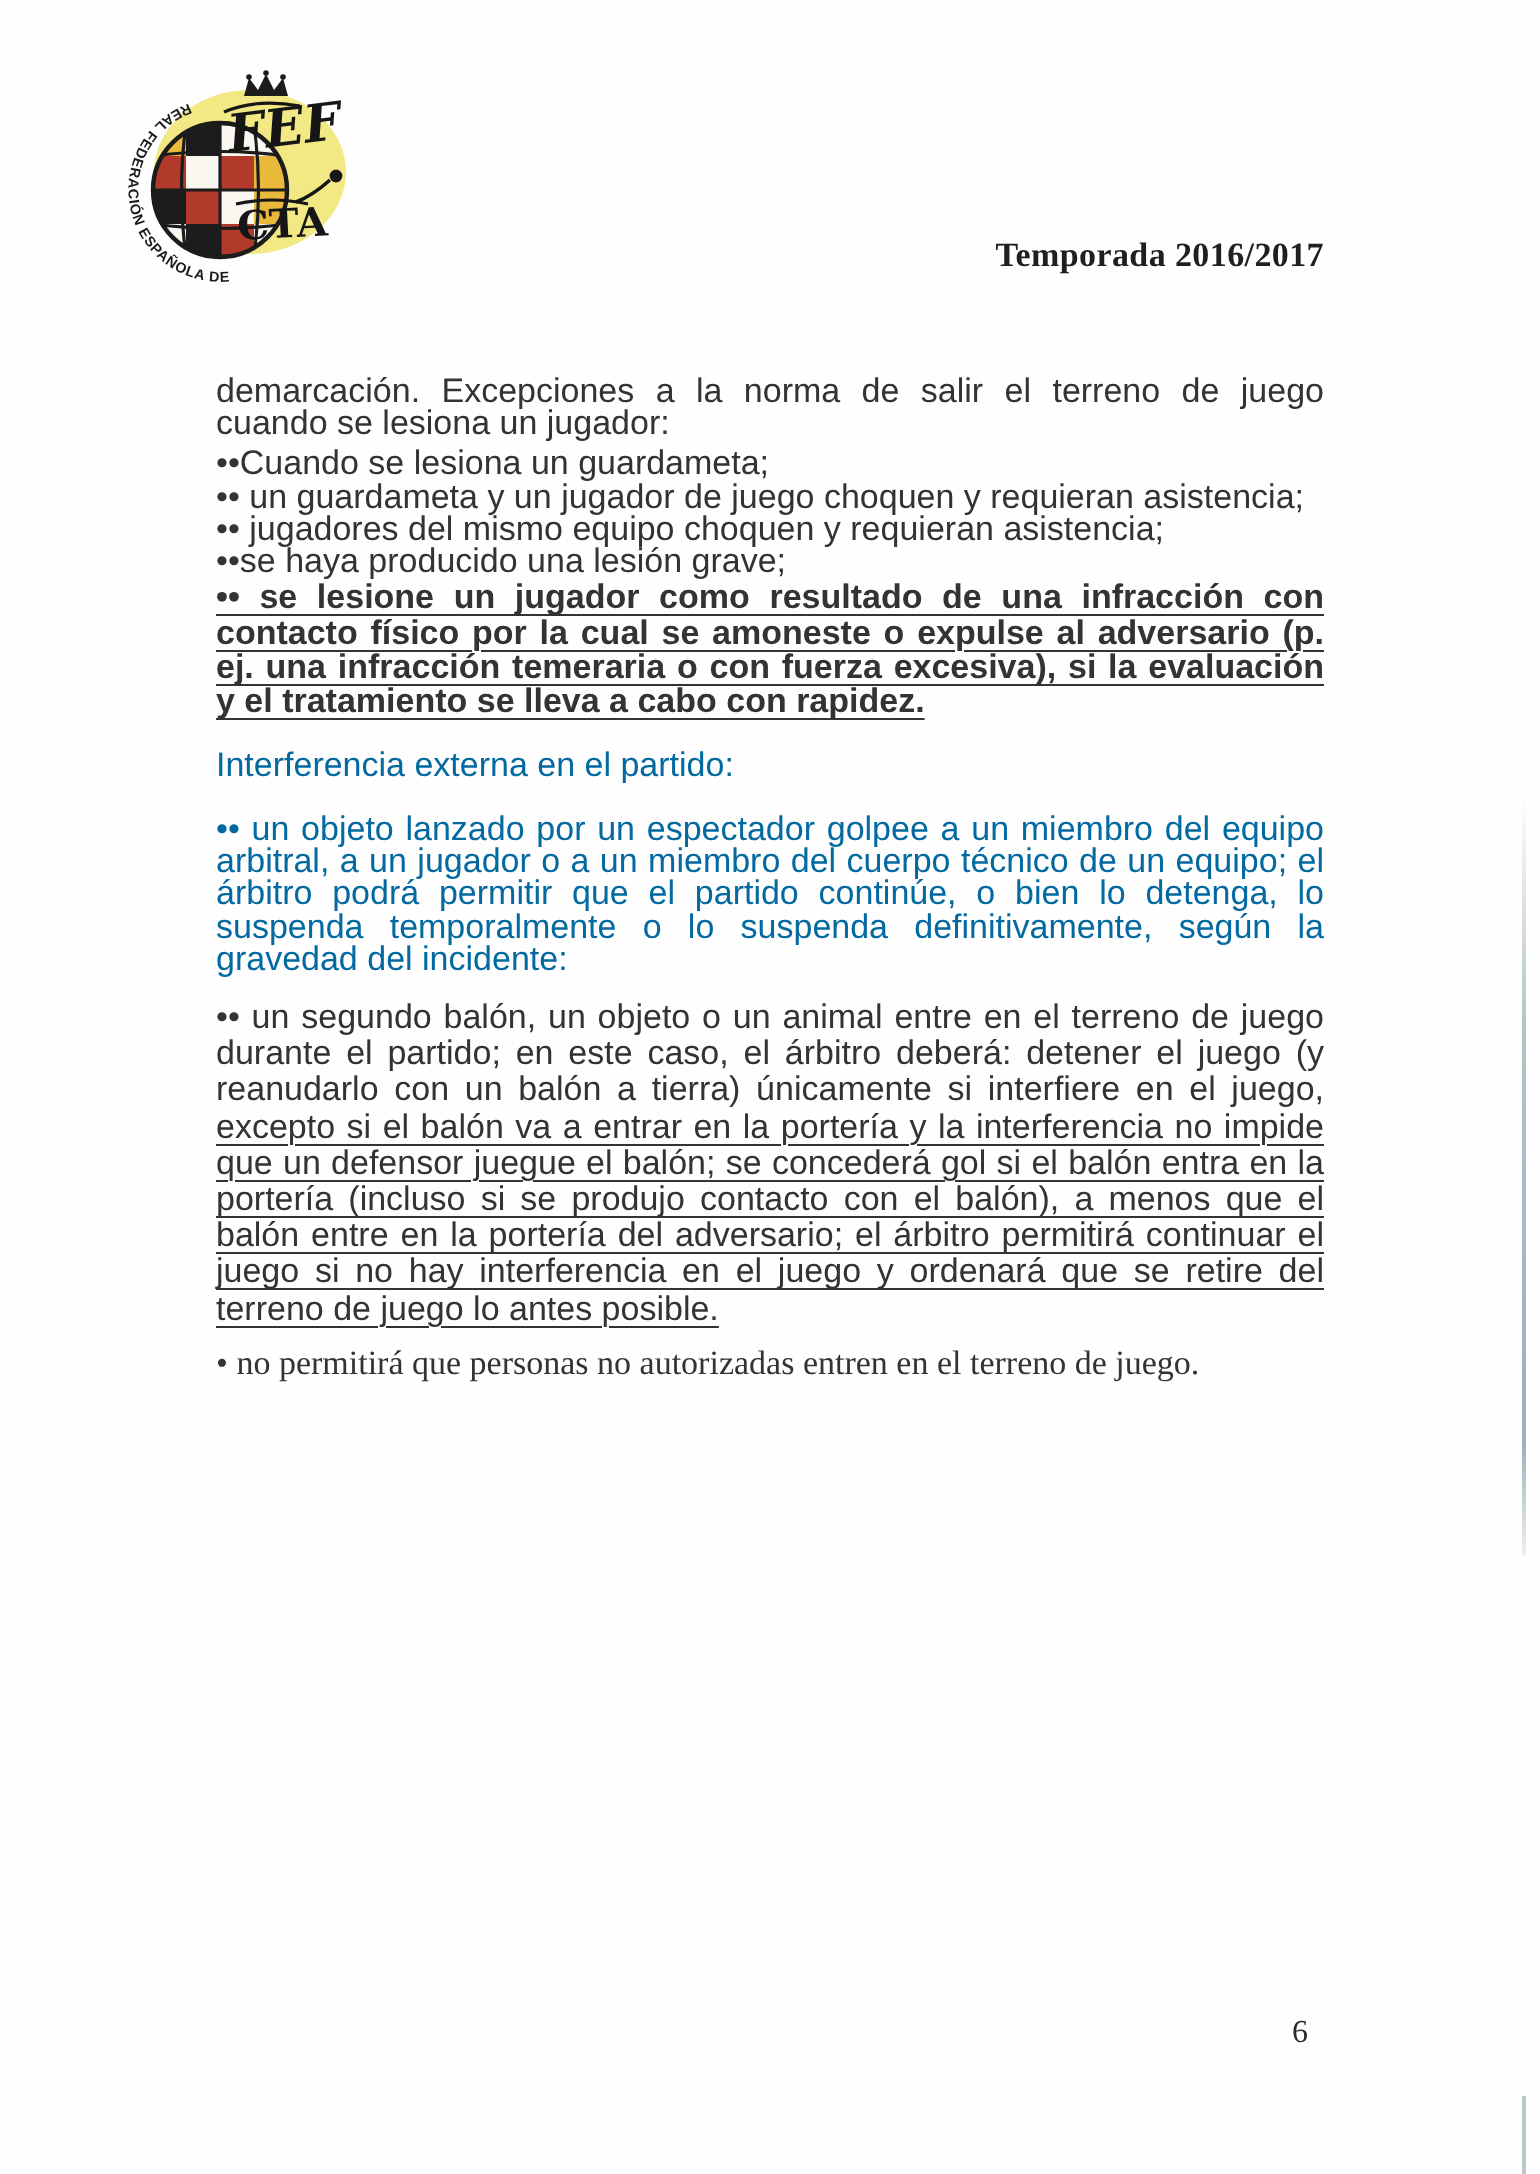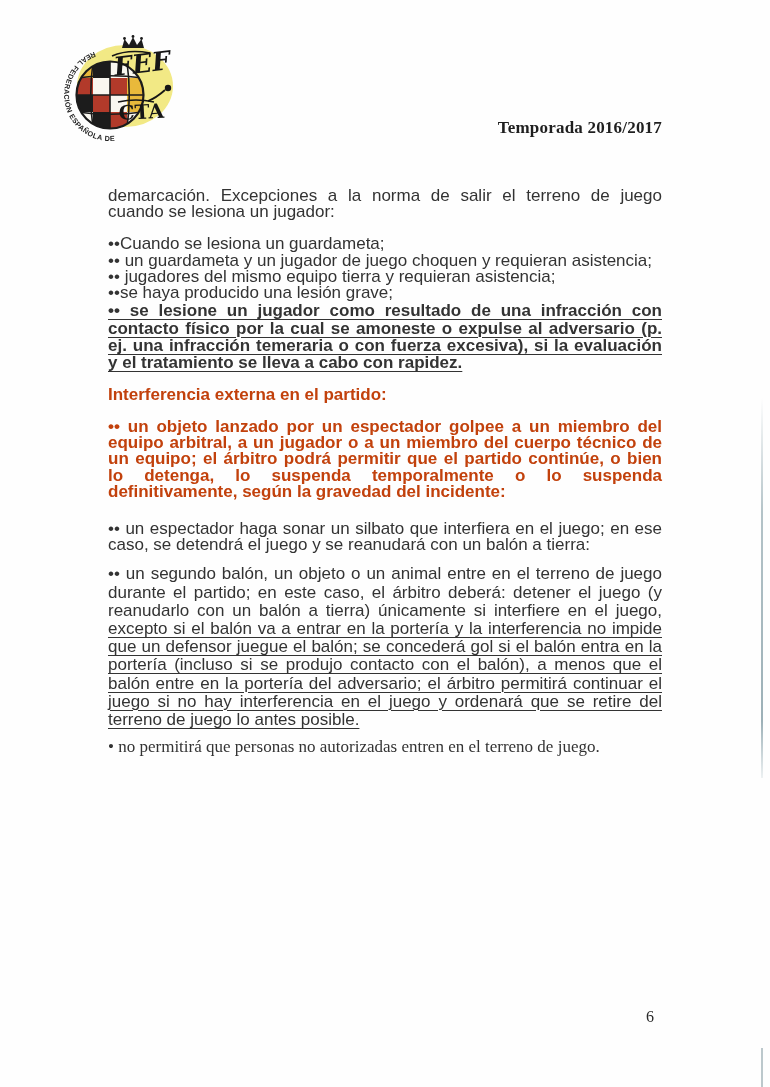--- a/index.html
+++ b/index.html
@@ -20,23 +20,23 @@
     font-family:"Liberation Serif", serif;
     font-weight:700; font-size:17px; color:#1f1f1f;
     letter-spacing:0.2px;
   }
   
   .content {
     position:absolute; left:108px; top:188px; width:554px;
     font-size:17px; line-height:16.2px; color:#333;
   }
   .justify { text-align:justify; }
-  .bold { font-weight:700; color:#c2410c; }
+  .bold { font-weight:400; color:#0369a1; }
   .ul { text-decoration:underline; text-underline-offset:3px; text-decoration-thickness:1.2px; }
-  .m-list      { margin-top:16px; }
+  .m-list      { margin-top:4px; }
   .m-underl    { margin-top:1px; line-height:17.4px;font-weight:bold; }
   .m-heading   { margin-top:15px; }
   .m-boldintro { margin-top:16px; }
   .m-light     { margin-top:16px; }
   .m-object    { margin-top:16px; }
   .m-whistle   { margin-top:21px; }
   .m-second    { margin-top:12px; line-height:18.2px; }
   .m-final     { margin-top:10px;font-family:Liberation Serif, serif; }
   
   .page-number {
@@ -118,33 +118,32 @@
 
   <div class="header-title">Temporada 2016/2017</div>
 
   <div class="content">
 
     <p class="justify">demarcación. Excepciones a la norma de salir el terreno de juego cuando se lesiona un jugador:</p>
 
     <div class="m-list">
       <div>••Cuando se lesiona un guardameta;</div>
       <div>•• un guardameta y un jugador de juego choquen y requieran asistencia;</div>
-      <div>•• jugadores del mismo equipo tierra y requieran asistencia;</div>
+      <div>•• jugadores del mismo equipo choquen y requieran asistencia;</div>
       <div>••se haya producido una lesión grave;</div>
     </div>
 
     <p class="justify ul m-underl">•• se lesione un jugador como resultado de una infracción con contacto físico por la cual se amoneste o expulse al adversario (p. ej. una infracción temeraria o con fuerza excesiva), si la evaluación y el tratamiento se lleva a cabo con rapidez.</p>
 
     <p class="bold m-heading">Interferencia externa en el partido:</p>
 
 
 
     <p class="justify bold m-object">•• un objeto lanzado por un espectador golpee a un miembro del equipo arbitral, a un jugador o a un miembro del cuerpo técnico de un equipo; el árbitro podrá permitir que el partido continúe, o bien lo detenga, lo suspenda temporalmente o lo suspenda definitivamente, según la gravedad del incidente:</p>
 
-    <p class="justify m-whistle">•• un espectador haga sonar un silbato que interfiera en el juego; en ese caso, se detendrá el juego y se reanudará con un balón a tierra:</p>
 
     <p class="justify m-second"><span>•• un segundo balón, un objeto o un animal entre en el terreno de juego durante el partido; en este caso, el árbitro deberá: detener el juego (y reanudarlo con un balón a tierra) únicamente si interfiere en el juego, </span><span class="ul">excepto si el balón va a entrar en la portería y la interferencia no impide que un defensor juegue el balón; se concederá gol si el balón entra en la portería (incluso si se produjo contacto con el balón), a menos que el balón entre en la portería del adversario; el árbitro permitirá continuar el juego si no hay interferencia en el juego y ordenará que se retire del terreno de juego lo antes posible.</span></p>
 
     <p class="m-final">• no permitirá que personas no autorizadas entren en el terreno de juego.</p>
 
   </div>
 
   <div class="page-number">6</div>
 
   <div class="scan-line-right"></div>

